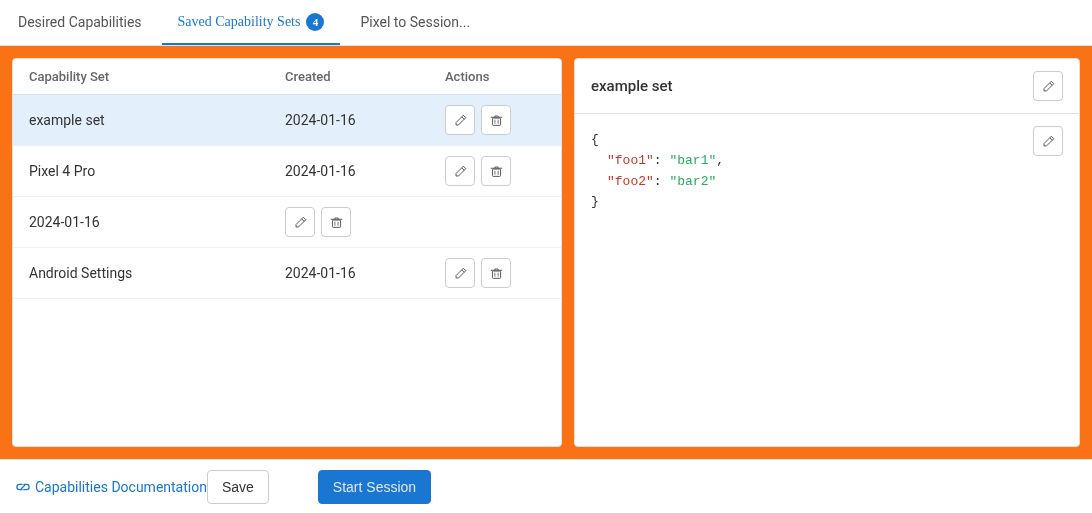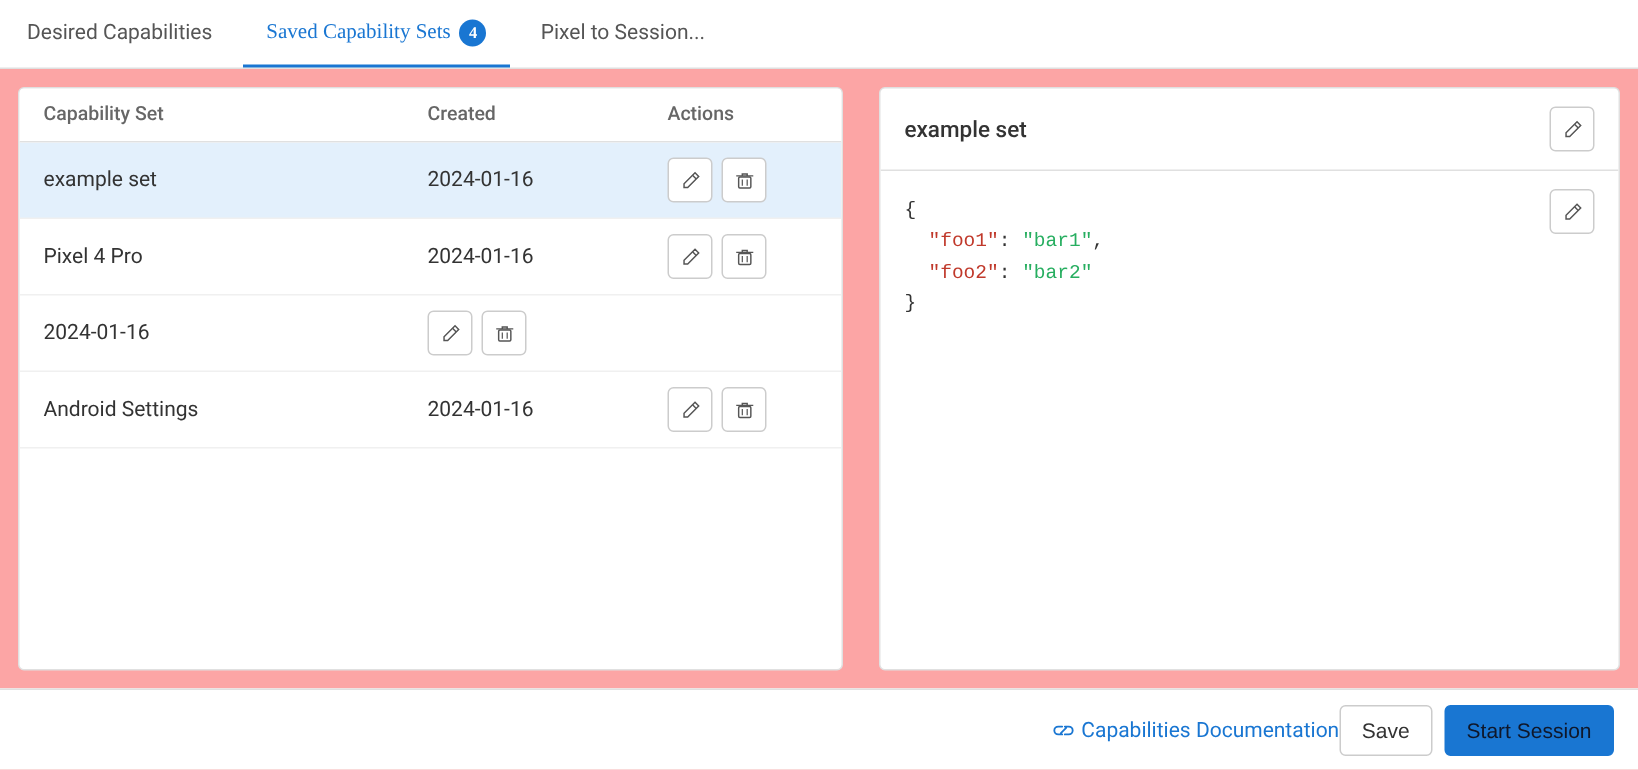--- a/index.html
+++ b/index.html
@@ -53,22 +53,22 @@
       align-items: center;
       justify-content: center;
       font-weight: bold;
     }
 
     
     .main {
       display: flex;
       flex: 1;
       overflow: hidden;
-      background: #fca5a5;
-      gap: 12px;
+      background: #f97316;
+      gap: 0;
     }
 
     
     .left-panel {
       width: 550px;
       background: #fff;
       border-right: 1px solid #e0e0e0;
       display: flex;
       flex-direction: column;
       margin: 12px 0 12px 12px;
@@ -189,21 +189,21 @@
       align-items: center;
       justify-content: center;
       color: #555;
       font-size: 14px;
     }
 
     
     .footer {
       display: flex;
       align-items: center;
-      justify-content: flex-end;
+      justify-content: flex-start;
       padding: 10px 16px;
       background: #fff;
       border-top: 1px solid #e0e0e0;
       height: 54px;
       flex-shrink: 0;
     }
     .footer-link {
       color: #1976d2;
       text-decoration: none;
       font-size: 14px;
@@ -223,22 +223,23 @@
       padding: 8px 14px;
       border-radius: 4px;
       font-size: 14px;
       cursor: pointer;
       border: 1px solid #ccc;
       background: #fff;
       color: #333;
     }
     .btn-primary {
       background: #1976d2;
-      color: #0f172a;
+      color: #e5e5e5;
       border: 1px solid #1976d2;
+      margin-left: 41px;
     }
   </style>
 </head>
 <body>
 
 <div class="tabs">
   <div class="tab">
     <span>Desired Capabilities</span>
   </div>
   <div class="tab active">

